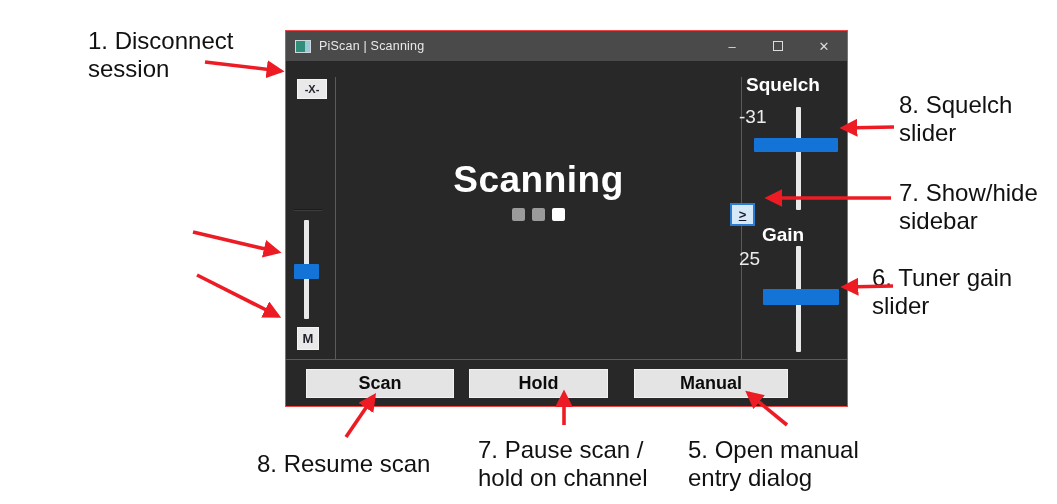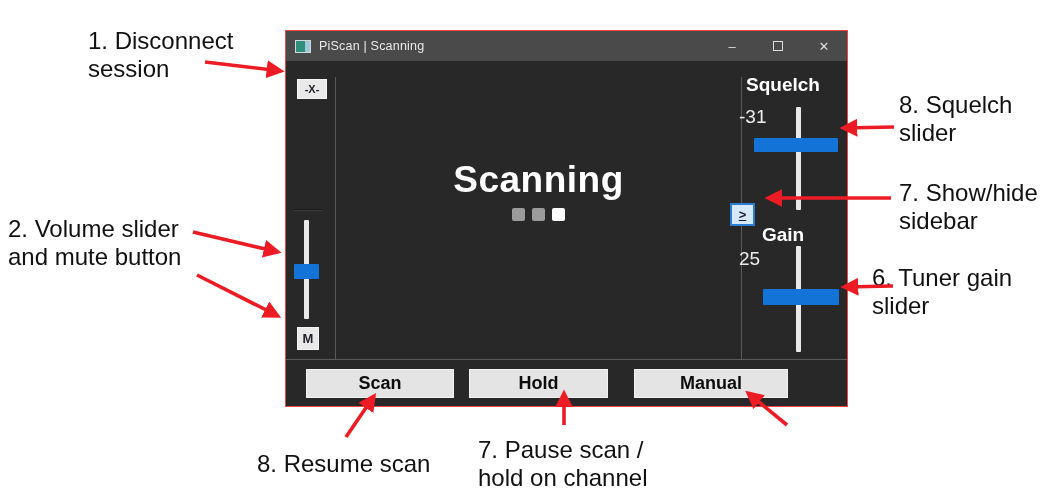--- a/index.html
+++ b/index.html
@@ -143,25 +143,25 @@
 
       <div class="hline" style="left:0; top:298px; width:561px;"></div>
       <div class="footer-btn btn-scan">Scan</div>
       <div class="footer-btn btn-hold">Hold</div>
       <div class="footer-btn btn-manual">Manual</div>
     </div>
   </div>
 
   <div class="note note-1">1. Disconnect
 session</div>
-  <div class="note note-2">2. Volume slider
-and mute button</div>
   <div class="note note-3">8. Resume scan</div>
   <div class="note note-4">7. Pause scan /
 hold on channel</div>
+  <div class="note note-5">5. Open manual
+entry dialog</div>
   <div class="note note-6">6. Tuner gain
 slider</div>
   <div class="note note-7">7. Show/hide
 sidebar</div>
   <div class="note note-8">8. Squelch
 slider</div>
 
   <svg class="arrows" viewBox="0 0 1057 504">
     <defs>
       <marker id="ah" markerWidth="5" markerHeight="5" refX="4" refY="2.5" orient="auto" markerUnits="strokeWidth">

